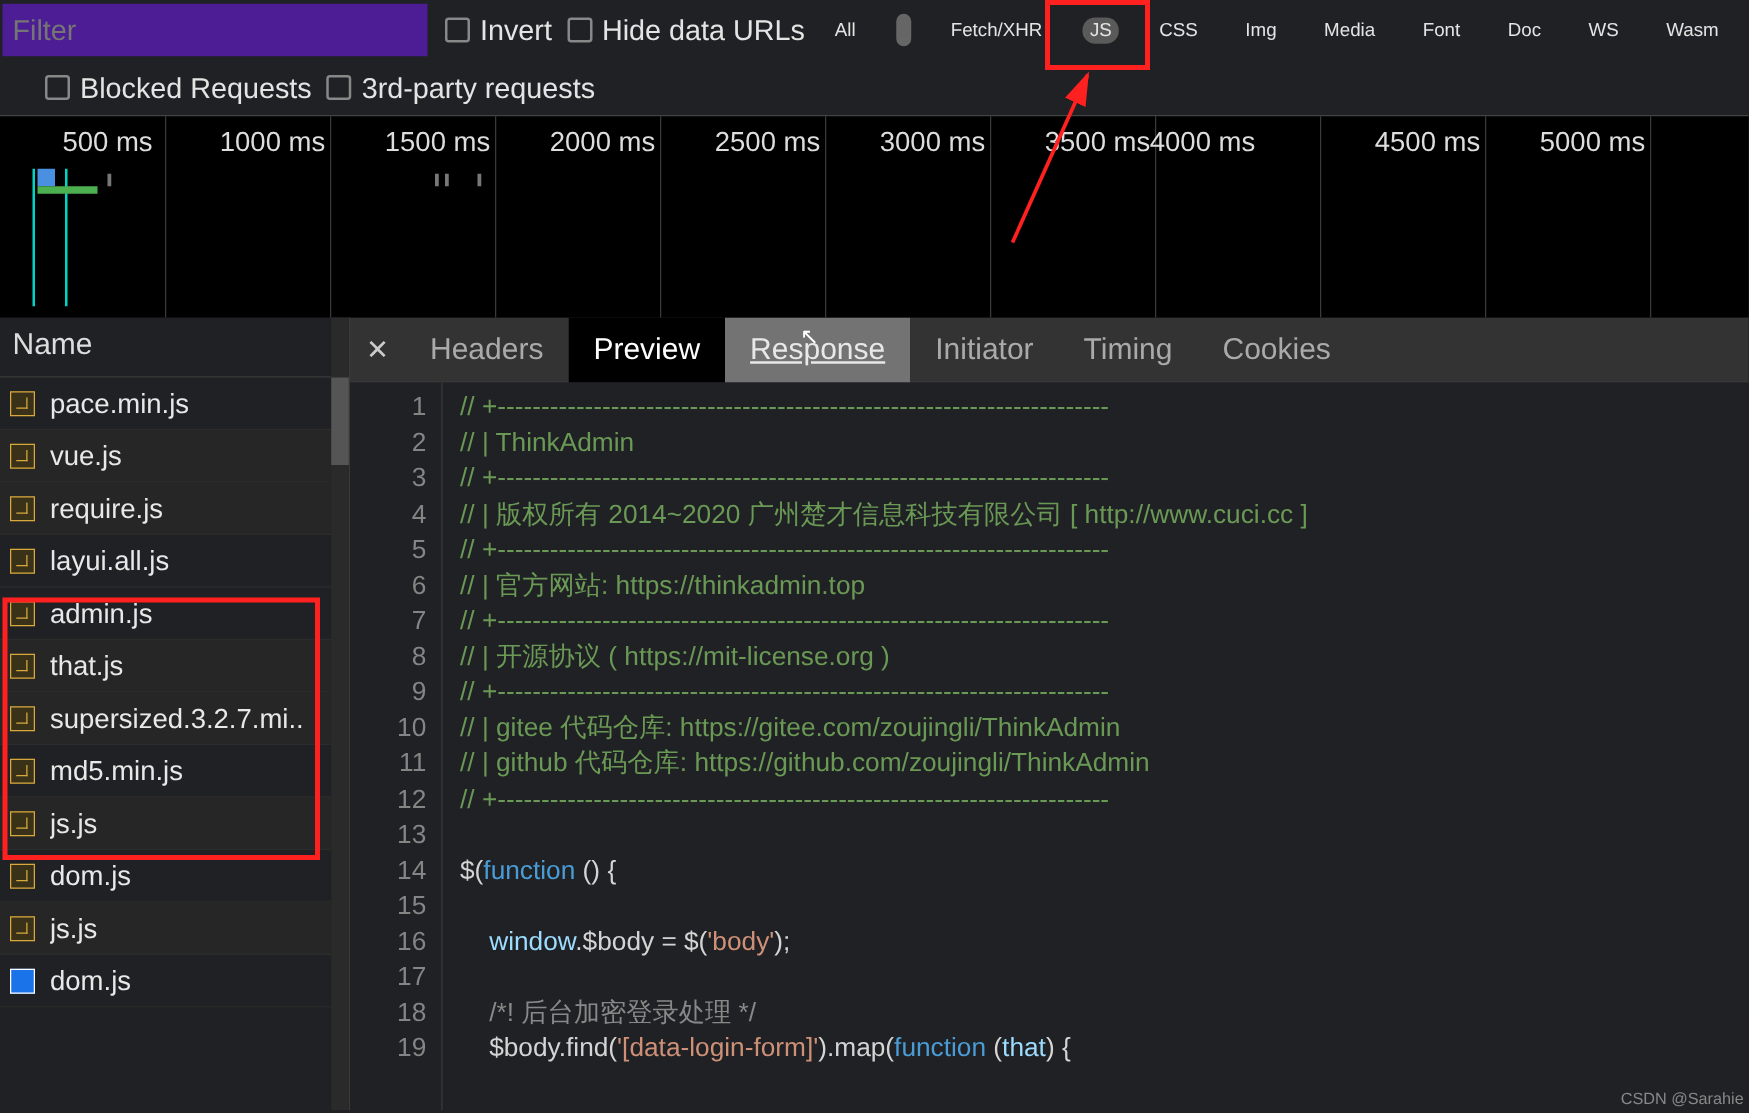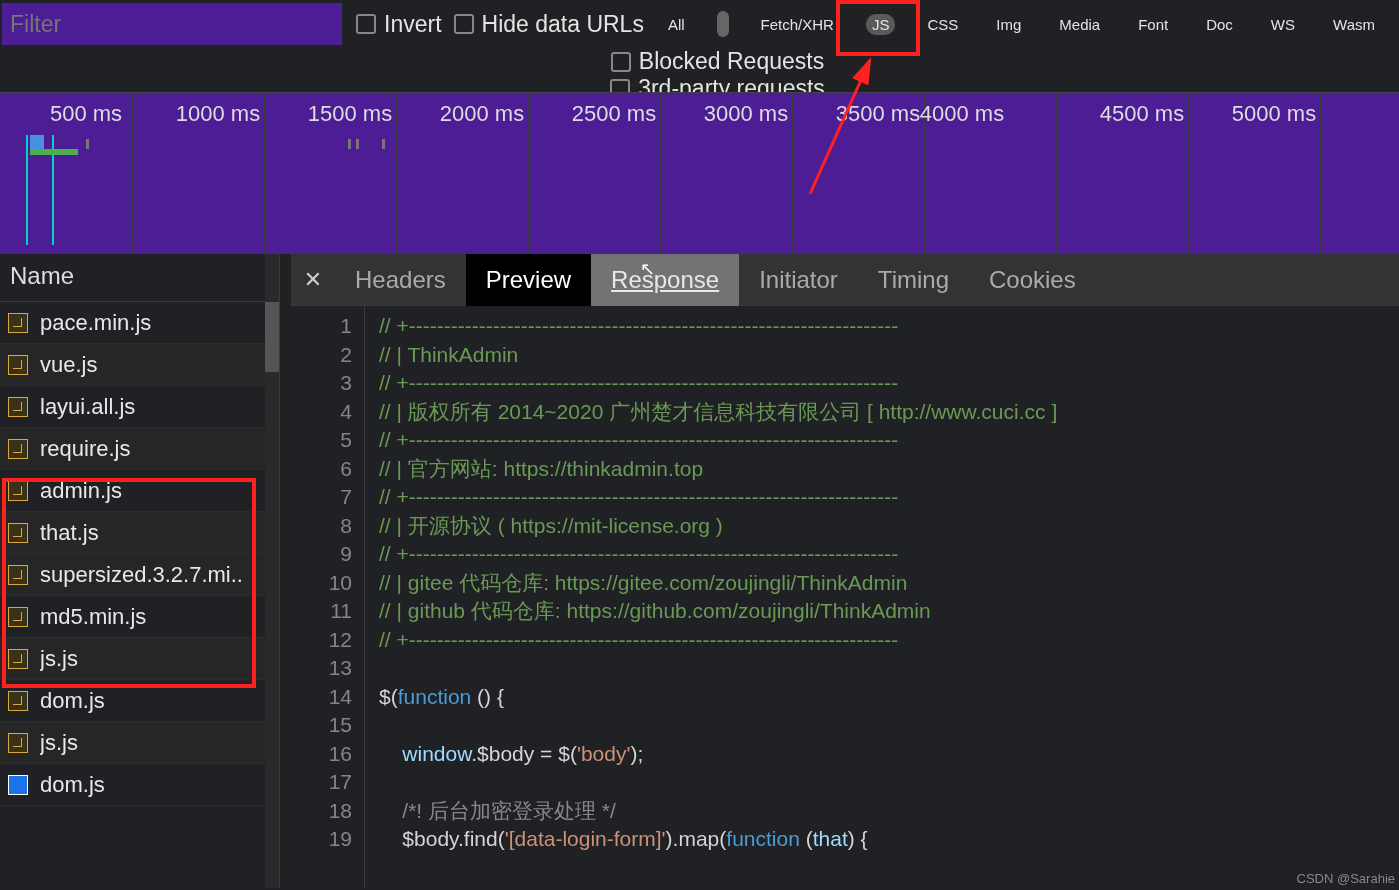--- a/index.html
+++ b/index.html
@@ -7,33 +7,33 @@
 
 
 .filterbar { display:flex; align-items:center; padding:2px 0 2px 0; height:48px; }
 .filter-input { width:340px; height:42px; margin:2px; background:#4c1d95; border:none; color:#bbb; font-size:23px; padding:0 8px; outline:none; }
 .chk { display:flex; align-items:center; margin-left:12px; font-size:23px; color:#e4e4e4; cursor:pointer; }
 .chk .box { width:20px; height:20px; border:2px solid #888; border-radius:3px; margin-right:8px; }
 .filter-types { display:flex; align-items:center; margin-left:18px; font-size:15px; gap:26px; }
 .filter-types span { color:#e4e4e4; cursor:pointer; padding:2px 6px; border-radius:10px; }
 .filter-types .sel { background:#5a5a5a; }
 .vsep { width:1px; height:26px; background:#666; }
-.row2 { display:flex; align-items:center; height:44px; padding-left:24px;flex-direction:column; }
-
-
-.timeline { height:162px; border-top:1px solid #444; position:relative; background:#4c1d95; }
+.row2 { display:flex; align-items:center; height:44px; padding-left:24px; }
+
+
+.timeline { height:162px; border-top:1px solid #444; position:relative; background:#000000; }
 .tick { position:absolute; top:0; bottom:0; border-left:1px solid #3a3a3a; }
 .tick-label { position:absolute; top:8px; font-size:22px; color:#ddd; transform:translateX(-50%); white-space:nowrap; }
 .bar-cyan { position:absolute; top:42px; width:2px; height:110px; background:#00d4c4; }
 .bar-blue { position:absolute; top:42px; width:14px; height:14px; background:#4a90e2; }
 .bar-green { position:absolute; top:56px; width:48px; height:6px; background:#4CAF50; }
 .bar-dot { position:absolute; width:3px; height:10px; background:#777; }
 
 
-.lower { display:flex; height:634px;gap:11px; }
+.lower { display:flex; height:634px; }
 .sidebar { width:280px; border-right:1px solid #3a3a3a; position:relative; }
 .sidebar-head { height:48px; border-bottom:1px solid #3a3a3a; padding:8px 10px; font-size:24px; color:#ddd; }
 .scrollbar-fake { position:absolute; right:0; top:0; bottom:0; width:14px; background:#2a2a2a; }
 .scrollbar-thumb { position:absolute; right:0; top:48px; width:14px; height:70px; background:#555; }
 .file-list { overflow:hidden; }
 .file-row { display:flex; align-items:center; height:42px; padding-left:8px; font-size:22px; color:#e8e8e8; cursor:pointer; border-bottom:1px solid #2c2c2c; }
 .file-row.alt { background:#262626; }
 .file-row.sel { background:#1a73e8; color:#fff; }
 .file-row .icon { width:20px; height:20px; margin-right:12px; flex:none; }
 .file-row .name { white-space:nowrap; overflow:hidden; text-overflow:ellipsis; }
@@ -143,27 +143,27 @@
     <div class="sidebar-head">Name</div>
     <div class="file-list" id="file-list">
         <div class="file-row">
           <span class="icon icon-js"></span>
           <span class="name">pace.min.js</span>
         </div>
         <div class="file-row alt">
           <span class="icon icon-js"></span>
           <span class="name">vue.js</span>
         </div>
+        <div class="file-row alt">
+          <span class="icon icon-js"></span>
+          <span class="name">require.js</span>
+        </div>
         <div class="file-row">
           <span class="icon icon-js"></span>
           <span class="name">layui.all.js</span>
-        </div>
-        <div class="file-row alt">
-          <span class="icon icon-js"></span>
-          <span class="name">require.js</span>
         </div>
         <div class="file-row">
           <span class="icon icon-js"></span>
           <span class="name">admin.js</span>
         </div>
         <div class="file-row alt">
           <span class="icon icon-js"></span>
           <span class="name">that.js</span>
         </div>
         <div class="file-row alt">

